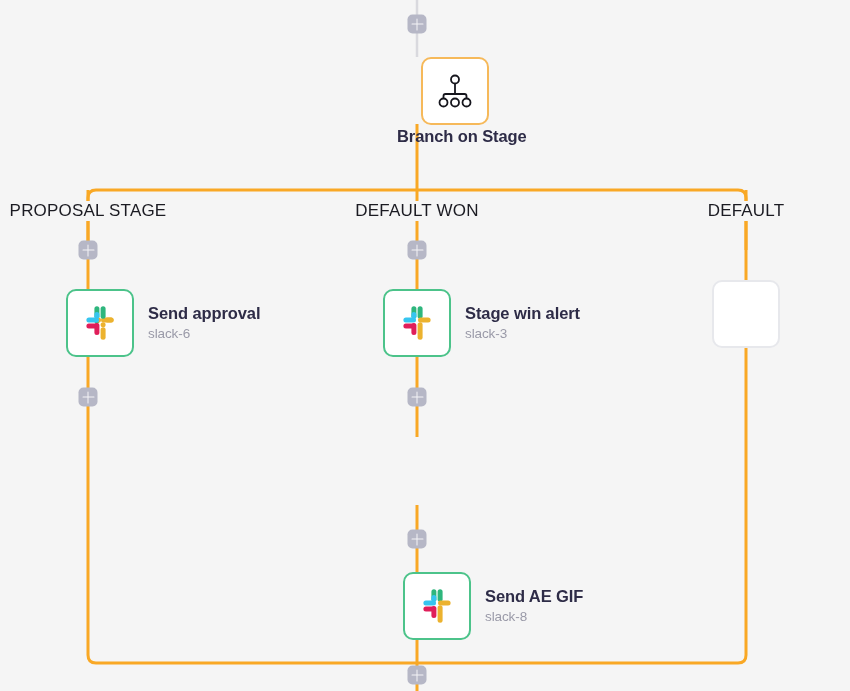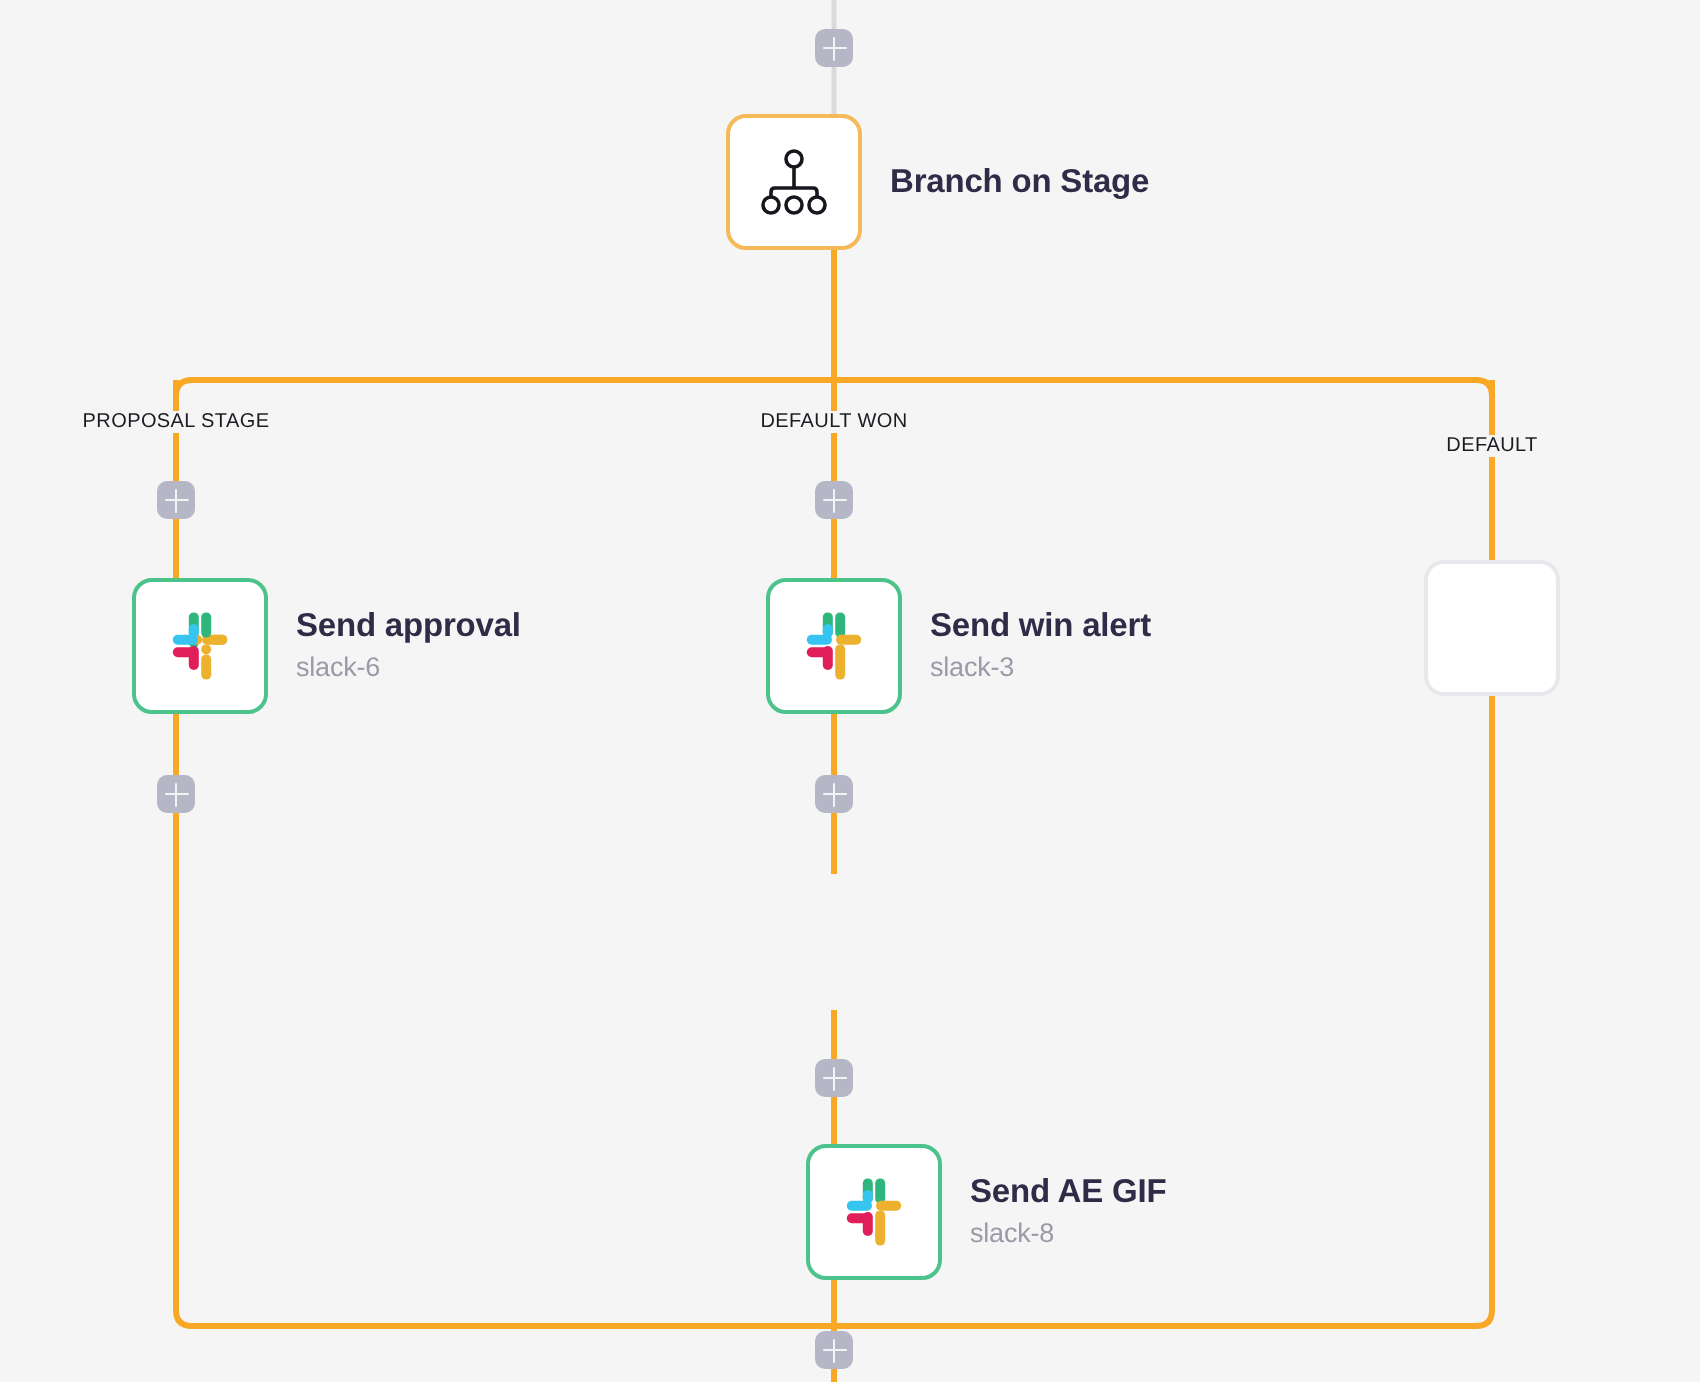--- a/index.html
+++ b/index.html
@@ -55,21 +55,21 @@
   .node-sub {
     font-size: 13.5px;
     color: #9a9aa8;
     line-height: 1.5;
     letter-spacing: -0.1px;
   }
 
   
   .branch-label {
     position: absolute;
-    font-size: 10px;
+    font-size: 17px;
     color: #1b1b22;
     letter-spacing: 0.2px;
     transform: translate(-50%, -50%);
     white-space: nowrap;
     background: #f5f5f5;
     padding: 0 5px;
     text-align: right;
   }
 
   
@@ -116,31 +116,31 @@
     <path d="M417,505 L417,572" stroke="#f9a825" stroke-width="3" fill="none"></path>
     <path d="M417,640 L417,663" stroke="#f9a825" stroke-width="3" fill="none"></path>
 
     <path d="M746,190 L746,655 Q746,663 738,663 L417,663" stroke="#f9a825" stroke-width="3" fill="none"></path>
 
     <path d="M417,663 L417,691" stroke="#f9a825" stroke-width="3" fill="none"></path>
   </svg>
 
   <div class="branch-label" style="left:88px;  top:211px;">PROPOSAL STAGE</div>
   <div class="branch-label" style="left:417px; top:211px;">DEFAULT WON</div>
-  <div class="branch-label" style="left:746px; top:211px;margin-top:12px;">DEFAULT</div>
+  <div class="branch-label" style="left:746px; top:211px;">DEFAULT</div>
 
   <div class="plus" style="left:417px; top:24px;"></div>
   <div class="plus" style="left:88px;  top:250px;"></div>
   <div class="plus" style="left:417px; top:250px;"></div>
   <div class="plus" style="left:88px;  top:397px;"></div>
   <div class="plus" style="left:417px; top:397px;"></div>
   <div class="plus" style="left:417px; top:539px;"></div>
   <div class="plus" style="left:417px; top:675px;"></div>
 
-  <div class="node" style="left:363px; top:57px;">
+  <div class="node" style="left:383px; top:57px;flex-direction:column;">
     <div class="node-box b-orange">
       <svg class="tree-ico" viewBox="0 0 40 40">
         <circle cx="20" cy="8.5" r="4" fill="none" stroke="#16161d" stroke-width="1.8"></circle>
         <path d="M20,12.5 L20,23" stroke="#16161d" stroke-width="1.8" fill="none"></path>
         <path d="M8.5,27.5 L8.5,25 Q8.5,23 10.5,23 L29.5,23 Q31.5,23 31.5,25 L31.5,27.5" stroke="#16161d" stroke-width="1.8" fill="none"></path>
         <circle cx="8.5" cy="31.5" r="4" fill="none" stroke="#16161d" stroke-width="1.8"></circle>
         <circle cx="20" cy="31.5" r="4" fill="none" stroke="#16161d" stroke-width="1.8"></circle>
         <circle cx="31.5" cy="31.5" r="4" fill="none" stroke="#16161d" stroke-width="1.8"></circle>
       </svg>
     </div>
@@ -180,21 +180,21 @@
         <rect x="20.6" y="3.2" width="5.0" height="12.6" rx="2.5" fill="#2eb67d"></rect>
         <rect x="21.0" y="14.4" width="12.6" height="5.0" rx="2.5" fill="#ecb22e"></rect>
         <rect x="20.6" y="19.2" width="5.0" height="17.6" rx="2.5" fill="#ecb22e"></rect>
         <rect x="6.4" y="20.6" width="12.6" height="5.0" rx="2.5" fill="#e01e5a"></rect>
         <rect x="14.4" y="20.0" width="5.0" height="12.0" rx="2.5" fill="#e01e5a"></rect>
         <rect x="6.4" y="14.4" width="12.6" height="5.0" rx="2.5" fill="#36c5f0"></rect>
         <rect x="14.4" y="9.0" width="5.0" height="6.8" rx="2.5" fill="#36c5f0"></rect>
       </svg>
     </div>
     <div class="node-labels">
-      <div class="node-title">Send win alert</div>
+      <div class="node-title">Stage win alert</div>
       <div class="node-sub">slack-3</div>
     </div>
   </div>
 
 
   <div class="node" style="left:383px; top:572px;padding-left:20px;">
     <div class="node-box b-green">
       <svg class="slack" viewBox="0 0 40 40">
         <rect x="14.4" y="3.2" width="5.0" height="12.6" rx="2.5" fill="#2eb67d"></rect>
         <rect x="20.6" y="3.2" width="5.0" height="12.6" rx="2.5" fill="#2eb67d"></rect>

